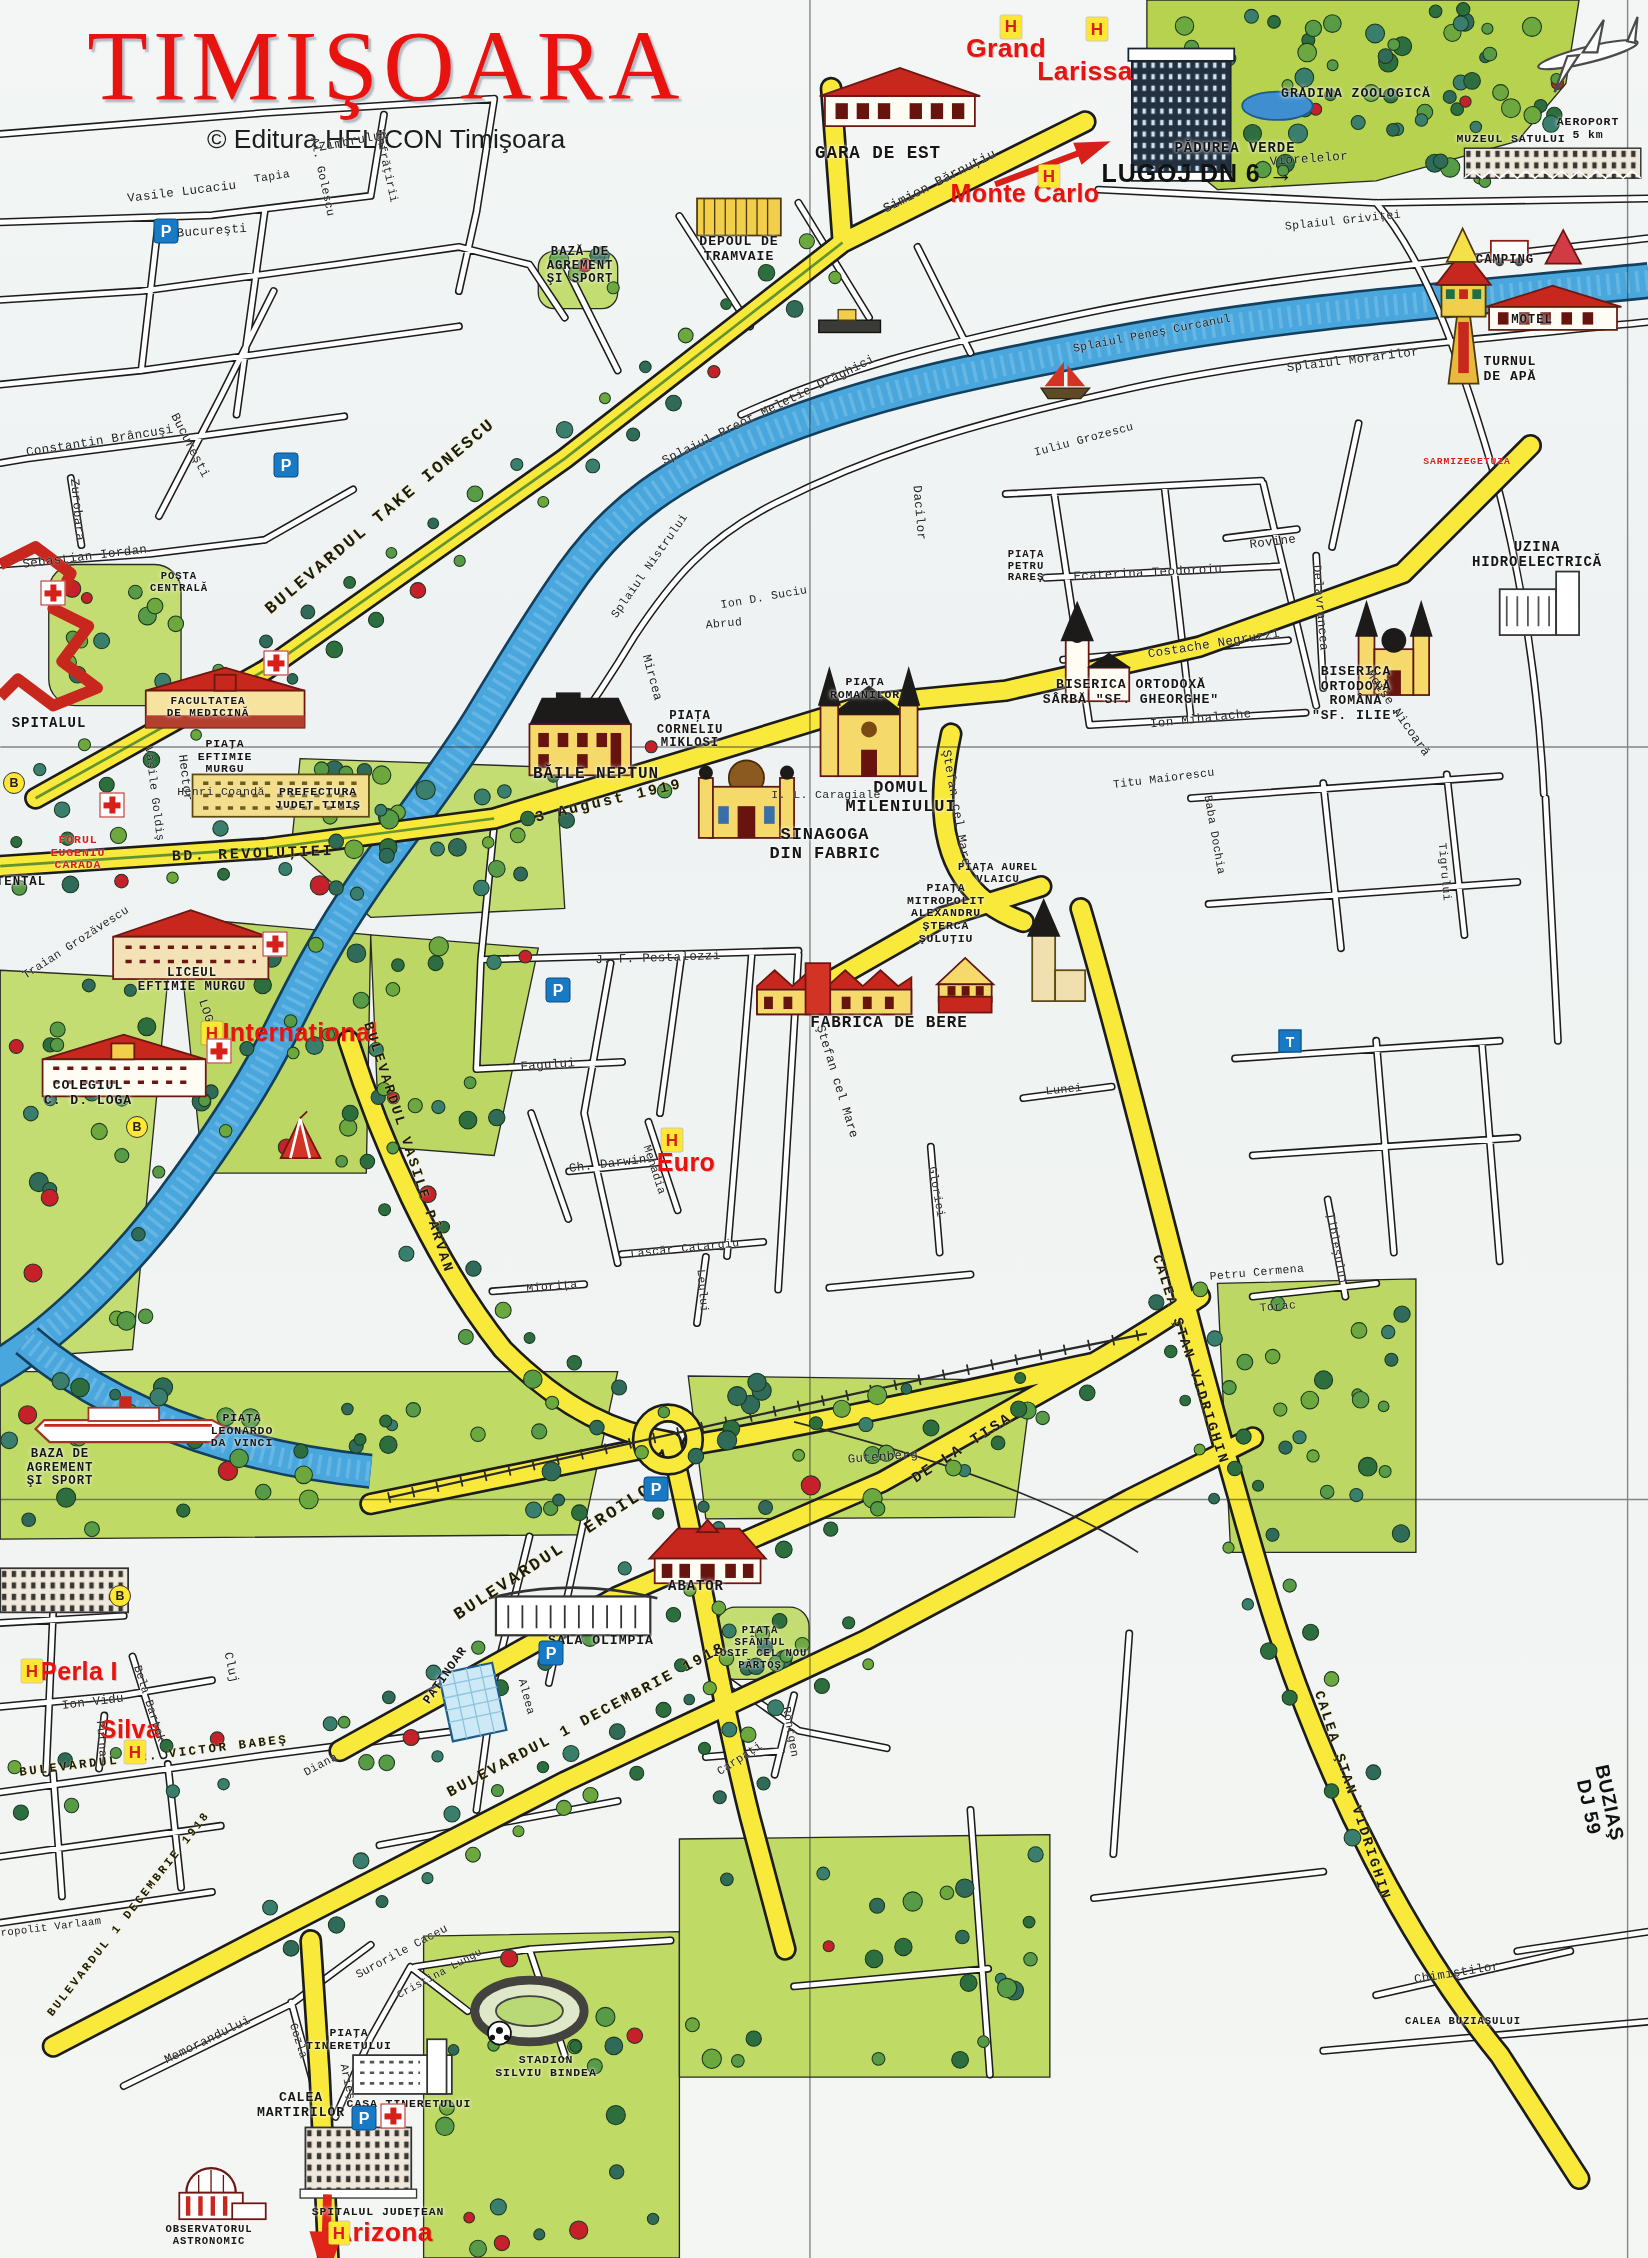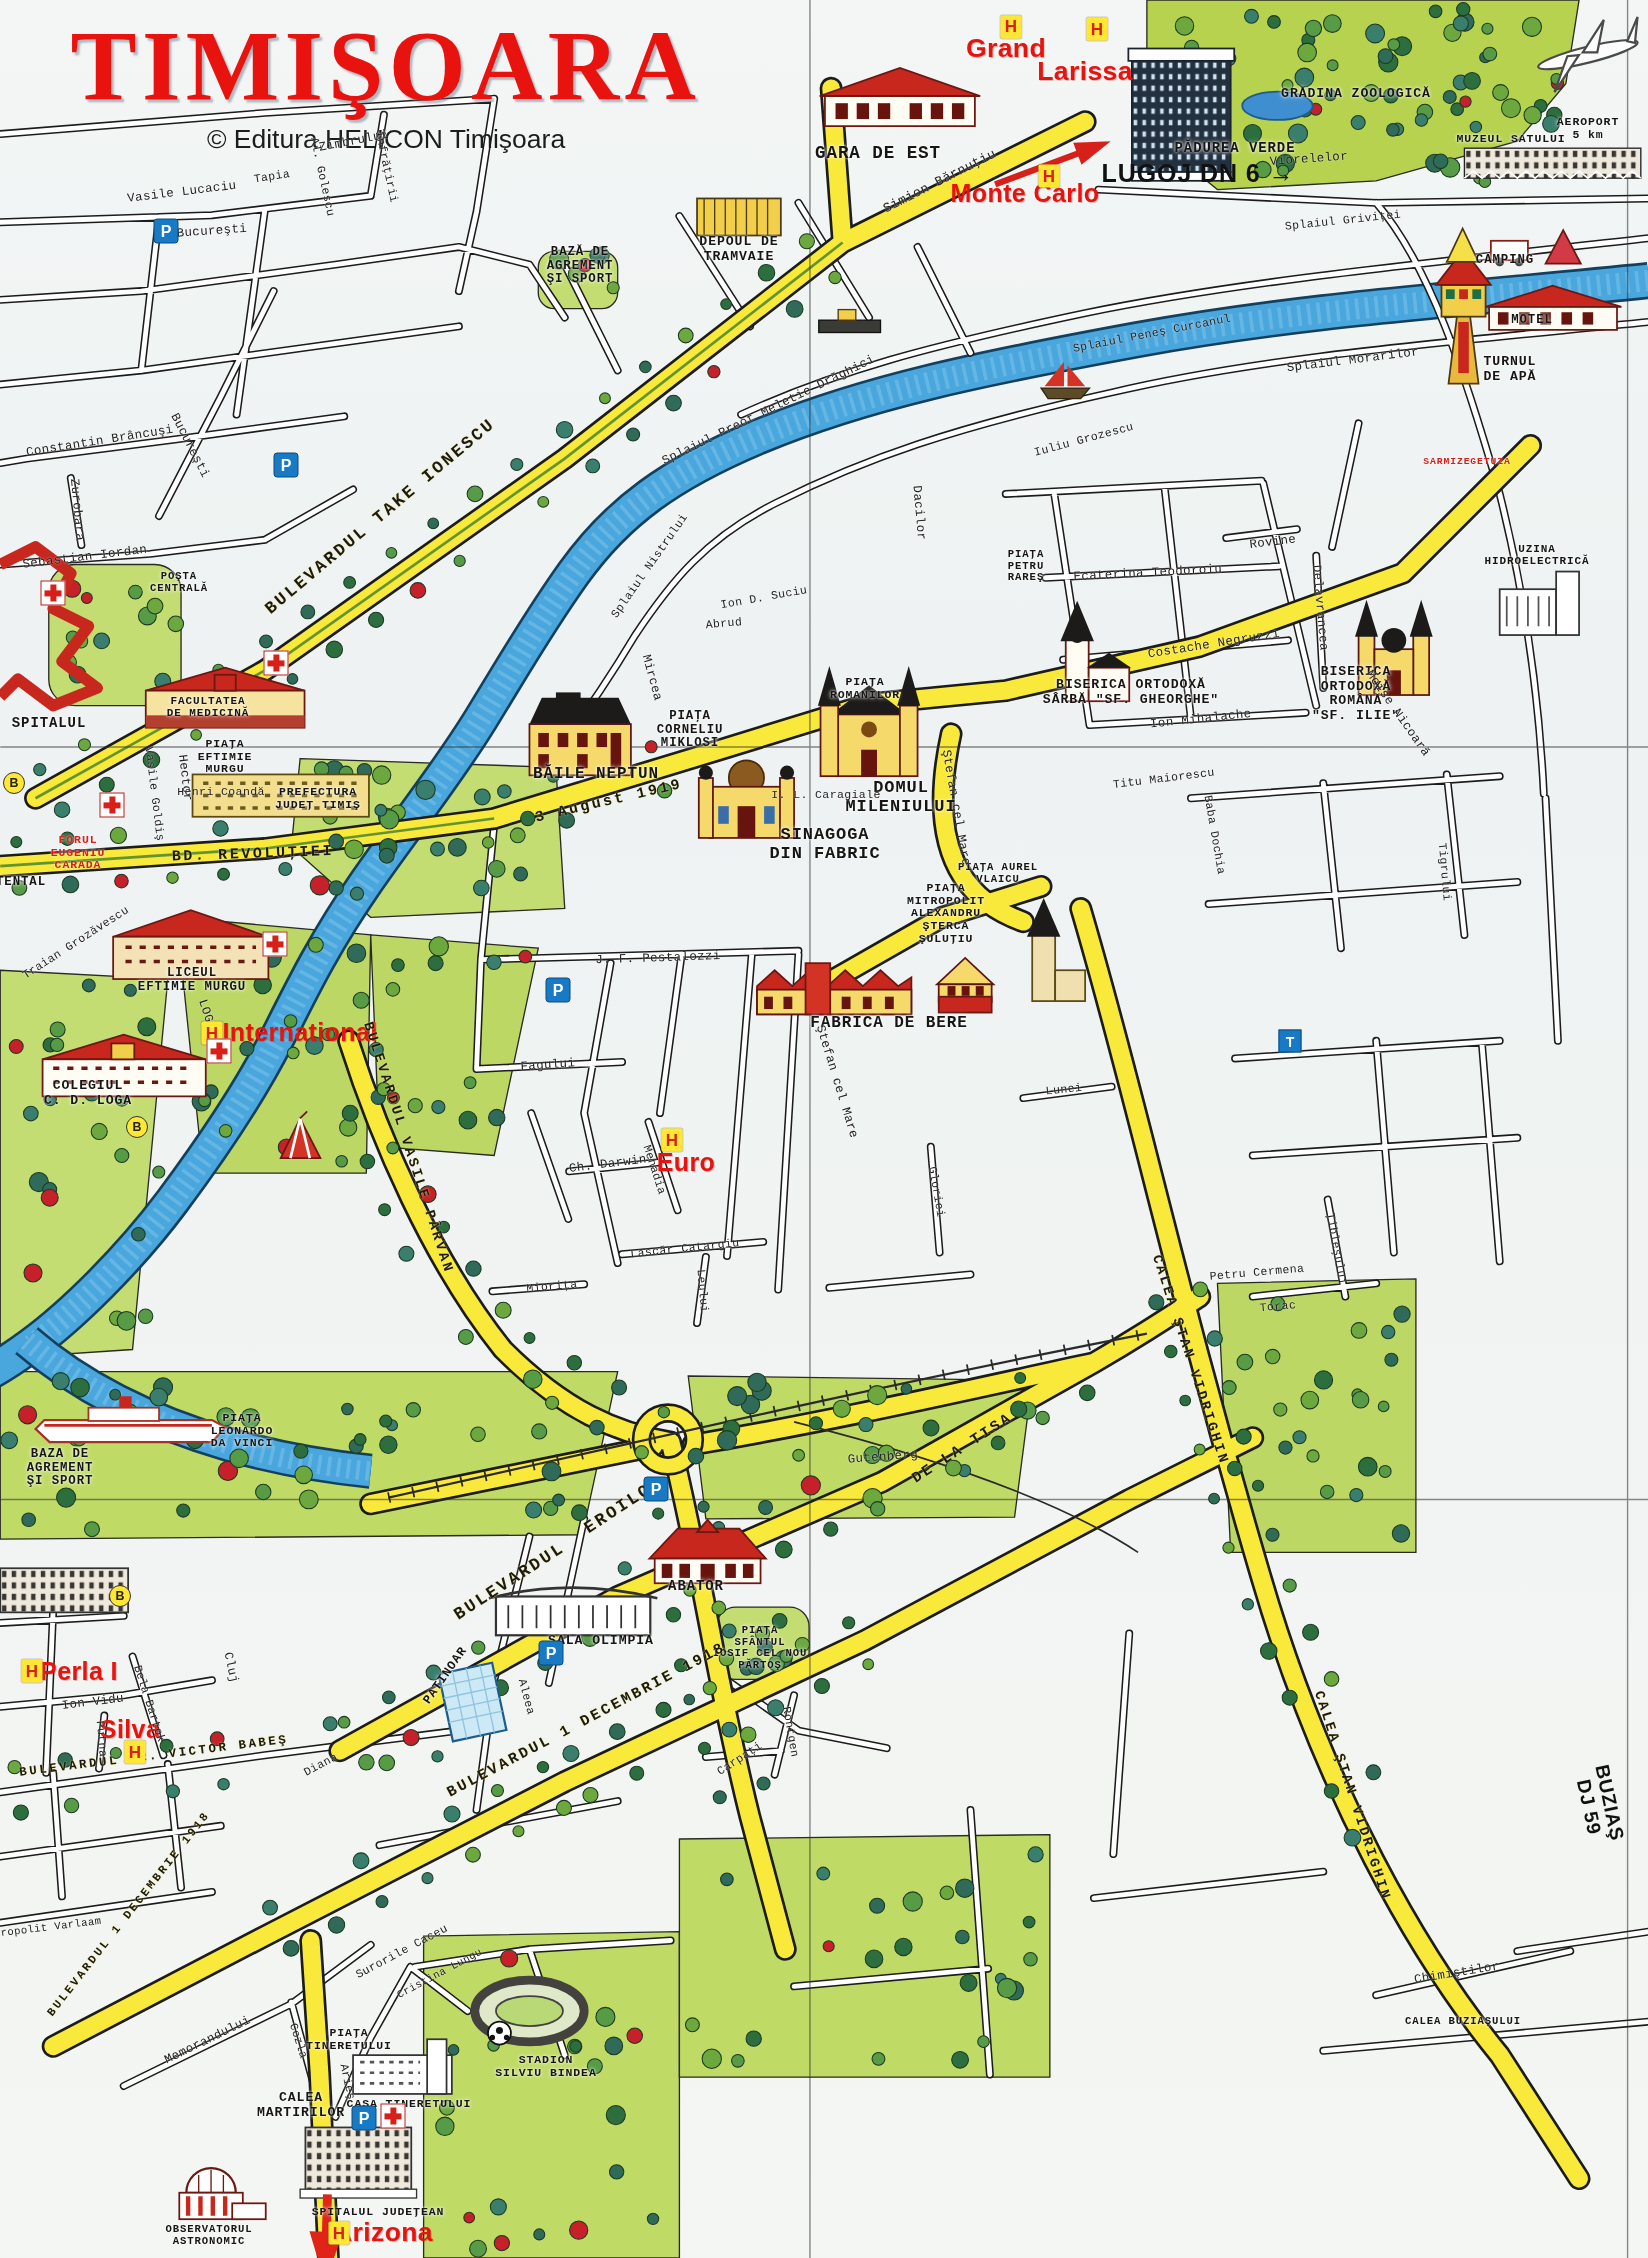--- a/index.html
+++ b/index.html
@@ -16,21 +16,21 @@
   .marker{position:absolute;transform:translate(-50%,-50%);display:flex;align-items:center;justify-content:center;pointer-events:none;}
   .h-badge{width:21px;height:23px;background:#ffe733;color:#d8201a;font:700 17px "Liberation Sans",sans-serif;border-radius:1.8px;box-shadow:0 0 0 0.9px rgba(90,70,0,.25);}
   .m-park{width:23px;height:23px;background:#1879c4;color:#fff;font:700 16px "Liberation Sans",sans-serif;border-radius:3.5px;border:0.9px solid #0c4d80;}
   .m-tram{width:21px;height:21px;background:#1879c4;color:#fff;font:700 14px "Liberation Sans",sans-serif;border:0.9px solid #0c4d80;}
   .m-bus{width:20px;height:20px;background:#ffe733;color:#222;font:700 12.4px "Liberation Sans",sans-serif;border-radius:50%;border:1.8px solid #333;}
   .m-cross{width:23px;height:23px;background:#fff;border:1.8px solid #b3211a;position:absolute;}
   .m-cross::before,.m-cross::after{content:"";position:absolute;background:#d8201a;}
   .m-cross::before{left:50%;top:2.6px;bottom:2.6px;width:6.2px;transform:translateX(-50%);}
   .m-cross::after{top:50%;left:2.6px;right:2.6px;height:6.2px;transform:translateY(-50%);}
   #title-block{position:absolute;left:42px;top:8.8px;width:688px;text-align:center;pointer-events:none;}
-  #city-title{margin:0;font-family:"Liberation Serif","DejaVu Serif",serif;font-weight:700;font-size:99px;letter-spacing:5.3px;color:#e8130f;text-shadow:2.6px 2.6px 1.8px rgba(100,110,130,.45);}
+  #city-title{margin:0;font-family:"Liberation Serif","DejaVu Serif",serif;font-weight:400;font-size:99px;letter-spacing:5.3px;color:#e8130f;text-shadow:2.6px 2.6px 1.8px rgba(100,110,130,.45);}
   #credit{margin-top:1.8px;font-size:26.5px;color:#1c1c1c;}
   svg .cas{stroke:#1c1c1c;fill:none;stroke-linecap:round;stroke-linejoin:round;}
   svg .wall{fill:#fffdf3;stroke:#6b1712;stroke-width:2;}
   svg .ywall{fill:#f5d96b;stroke:#5c1714;stroke-width:2;}
   svg .roof{fill:#c8271e;stroke:#6b1712;stroke-width:2;}
   svg .win{fill:#67140e;}
 </style>
 </head>
 <body>
 
@@ -851,21 +851,21 @@
 TRAMVAIE</div>
       <div class="map-label s-lm" style="left: 1235px; top: 149px; font-size: 14px; transform: translate(-50%, -50%) rotate(0deg); text-align: right;">PĂDUREA VERDE</div>
       <div class="map-label s-lm" style="left: 1356px; top: 94px; font-size: 13.2px; transform: translate(-50%, -50%) rotate(0deg);">GRĂDINA ZOOLOGICĂ</div>
       <div class="map-label s-lm" style="left: 1511px; top: 139px; font-size: 11.5px; transform: translate(-50%, -50%) rotate(0deg);">MUZEUL SATULUI</div>
       <div class="map-label s-lm" style="left: 1588px; top: 129px; font-size: 11.5px; transform: translate(-50%, -50%) rotate(0deg);">AEROPORT
 5 km</div>
       <div class="map-label s-lm" style="left: 1505px; top: 261px; font-size: 12.4px; transform: translate(-50%, -50%) rotate(0deg);">CAMPING</div>
       <div class="map-label s-lm" style="left: 1532px; top: 321px; font-size: 12.4px; transform: translate(-50%, -50%) rotate(0deg);">MOTEL</div>
       <div class="map-label s-lm" style="left: 1510px; top: 370px; font-size: 13.2px; transform: translate(-50%, -50%) rotate(0deg);">TURNUL
 DE APĂ</div>
-      <div class="map-label s-lm" style="left: 1537px; top: 555px; font-size: 11px; transform: translate(-50%, -50%) rotate(0deg);">UZINA
+      <div class="map-label s-lm" style="left: 1537px; top: 555px; font-size: 14px; transform: translate(-50%, -50%) rotate(0deg);">UZINA
 HIDROELECTRICĂ</div>
       <div class="map-label s-redlm" style="left: 1467px; top: 462px; font-size: 9.7px; transform: translate(-50%, -50%) rotate(0deg);">SARMIZEGETUZA</div>
       <div class="map-label s-lm" style="left: 580px; top: 266px; font-size: 12.4px; transform: translate(-50%, -50%) rotate(0deg);">BAZĂ DE
 AGREMENT
 ŞI SPORT</div>
       <div class="map-label s-lm" style="left: 49px; top: 724px; font-size: 14px; transform: translate(-50%, -50%) rotate(0deg);">SPITALUL</div>
       <div class="map-label s-lm" style="left: 208px; top: 707px; font-size: 11px; transform: translate(-50%, -50%) rotate(0deg);">FACULTATEA
 DE MEDICINĂ</div>
       <div class="map-label s-lm" style="left: 225px; top: 757px; font-size: 11.5px; transform: translate(-50%, -50%) rotate(0deg);">PIAŢA
 EFTIMIE

